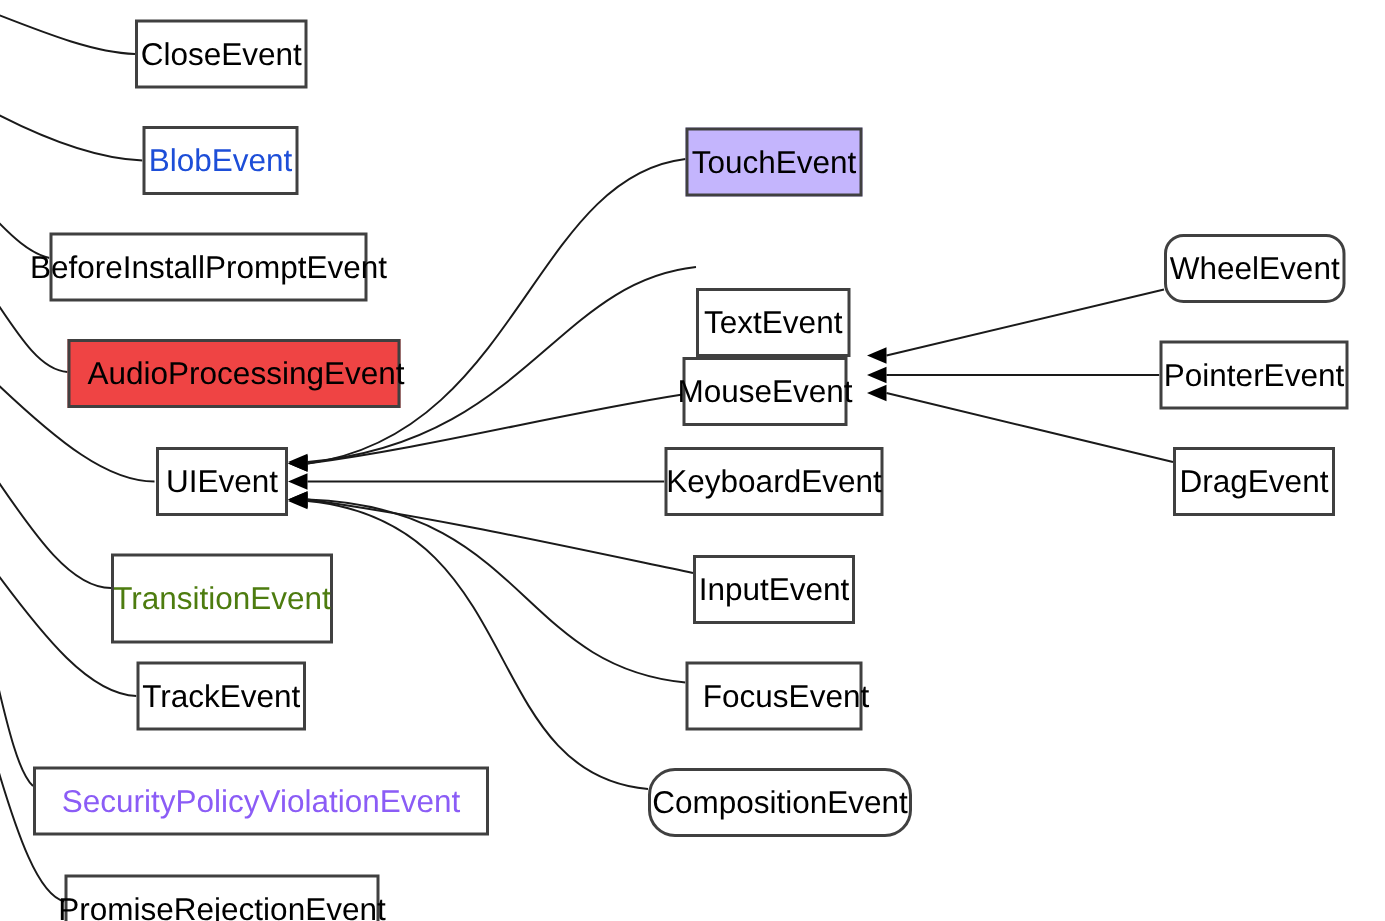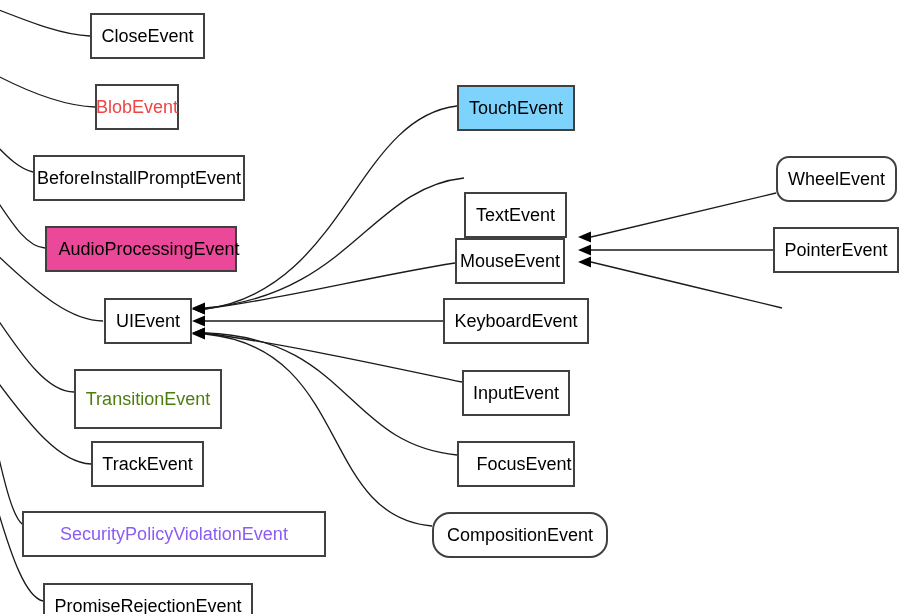--- a/index.html
+++ b/index.html
@@ -22,21 +22,21 @@
     width: 923px; height: 614px;
   }
   .node {
     position: absolute;
     box-sizing: border-box;
     background: #ffffff;
     border: 2px solid #404040;
     display: flex;
     align-items: center;
     justify-content: center;
-    font-size: 18px;
+    font-size: 21px;
     line-height: 1;
     color: #000000;
     white-space: nowrap;
     cursor: default;
   }
 </style>
 </head>
 <body>
 
 <div class="canvas">
@@ -66,31 +66,32 @@
       <polygon points="192,334 205,328.5 205,339.5" fill="#000000"></polygon>
       <path d="M 776 193 C 715 208, 653 222, 591 237" fill="none" stroke="#1a1a1a" stroke-width="1.3"></path>
       <polygon points="578,237 591,231.5 591,242.5" fill="#000000"></polygon>
       <path d="M 773 250 C 712 250, 652 250, 591 250" fill="none" stroke="#1a1a1a" stroke-width="1.3"></path>
       <polygon points="578,250 591,244.5 591,255.5" fill="#000000"></polygon>
       <path d="M 782 308 C 718 293, 655 277, 591 262" fill="none" stroke="#1a1a1a" stroke-width="1.3"></path>
       <polygon points="578,262 591,256.5 591,267.5" fill="#000000"></polygon>
     </svg>
   <div class="nodes-layer">
       <div class="node" style="left: 90px; top: 13px; width: 115px; height: 46px; border-color: rgb(64, 64, 64); background: rgb(255, 255, 255); color: rgb(0, 0, 0);">CloseEvent</div>
-      <div class="node" style="left: 95px; top: 84px; width: 84px; height: 46px; border-color: rgb(64, 64, 64); background: rgb(255, 255, 255); color: #ef4444;">BlobEvent</div>
+      <div class="node" style="left: 95px; top: 84px; width: 104px; height: 46px; border-color: rgb(64, 64, 64); background: rgb(255, 255, 255); color: #1d4ed8;">BlobEvent</div>
       <div class="node" style="left: 33px; top: 155px; width: 212px; height: 46px; border-color: rgb(64, 64, 64); background: rgb(255, 255, 255); color: rgb(0, 0, 0);">BeforeInstallPromptEvent</div>
-      <div class="node" style="left: 45px; top: 226px; width: 192px; height: 46px; border-color: rgb(64, 64, 64); background: #ec4899; color: rgb(0, 0, 0); padding-left: 16px;">AudioProcessingEvent</div>
+      <div class="node" style="left: 45px; top: 226px; width: 222px; height: 46px; border-color: rgb(64, 64, 64); background: #ef4444; color: rgb(0, 0, 0); padding-left: 16px;">AudioProcessingEvent</div>
       <div class="node" style="left: 104px; top: 298px; width: 88px; height: 46px; border-color: rgb(64, 64, 64); background: rgb(255, 255, 255); color: rgb(0, 0, 0);">UIEvent</div>
       <div class="node" style="left: 74px; top: 369px; width: 148px; height: 60px; border-color: rgb(64, 64, 64); background: rgb(255, 255, 255); color: #4d7c0f;">TransitionEvent</div>
       <div class="node" style="left: 91px; top: 441px; width: 113px; height: 46px; border-color: rgb(64, 64, 64); background: rgb(255, 255, 255); color: rgb(0, 0, 0);">TrackEvent</div>
       <div class="node" style="left: 22px; top: 511px; width: 304px; height: 46px; border-color: rgb(64, 64, 64); background: rgb(255, 255, 255); color: #8b5cf6;">SecurityPolicyViolationEvent</div>
       <div class="node" style="left: 43px; top: 583px; width: 210px; height: 46px; border-color: rgb(64, 64, 64); background: rgb(255, 255, 255); color: rgb(0, 0, 0);">PromiseRejectionEvent</div>
-      <div class="node" style="left: 457px; top: 85px; width: 118px; height: 46px; border-color: rgb(64, 64, 64); background: #7dd3fc; color: rgb(0, 0, 0);">TouchEvent</div>
+      <div class="node" style="left: 457px; top: 85px; width: 118px; height: 46px; border-color: rgb(64, 64, 64); background: #c4b5fd; color: rgb(0, 0, 0);">TouchEvent</div>
       <div class="node" style="left: 464px; top: 156px; width: 103px; height: 46px; border-color: rgb(64, 64, 64); background: rgb(255, 255, 255); color: rgb(0, 0, 0); margin-top: 36px;">TextEvent</div>
       <div class="node" style="left: 455px; top: 226px; width: 110px; height: 46px; border-color: rgb(64, 64, 64); background: rgb(255, 255, 255); color: rgb(0, 0, 0); margin-top: 12px;">MouseEvent</div>
       <div class="node" style="left: 443px; top: 298px; width: 146px; height: 46px; border-color: rgb(64, 64, 64); background: rgb(255, 255, 255); color: rgb(0, 0, 0);">KeyboardEvent</div>
       <div class="node" style="left: 462px; top: 370px; width: 108px; height: 46px; border-color: rgb(64, 64, 64); background: rgb(255, 255, 255); color: rgb(0, 0, 0);">InputEvent</div>
       <div class="node" style="left: 457px; top: 441px; width: 118px; height: 46px; border-color: rgb(64, 64, 64); background: rgb(255, 255, 255); color: rgb(0, 0, 0); padding-left: 16px;">FocusEvent</div>
       <div class="node" style="left: 432px; top: 512px; width: 176px; height: 46px; border-color: rgb(64, 64, 64); background: rgb(255, 255, 255); color: rgb(0, 0, 0); border-radius: 18px;">CompositionEvent</div>
       <div class="node" style="left: 776px; top: 156px; width: 121px; height: 46px; border-color: rgb(64, 64, 64); background: rgb(255, 255, 255); color: rgb(0, 0, 0); border-radius: 13px;">WheelEvent</div>
       <div class="node" style="left: 773px; top: 227px; width: 126px; height: 46px; border-color: rgb(64, 64, 64); background: rgb(255, 255, 255); color: rgb(0, 0, 0);">PointerEvent</div>
+      <div class="node" style="left: 782px; top: 298px; width: 108px; height: 46px; border-color: rgb(64, 64, 64); background: rgb(255, 255, 255); color: rgb(0, 0, 0);">DragEvent</div>
     </div>
 </div>
 
 </body></html>

